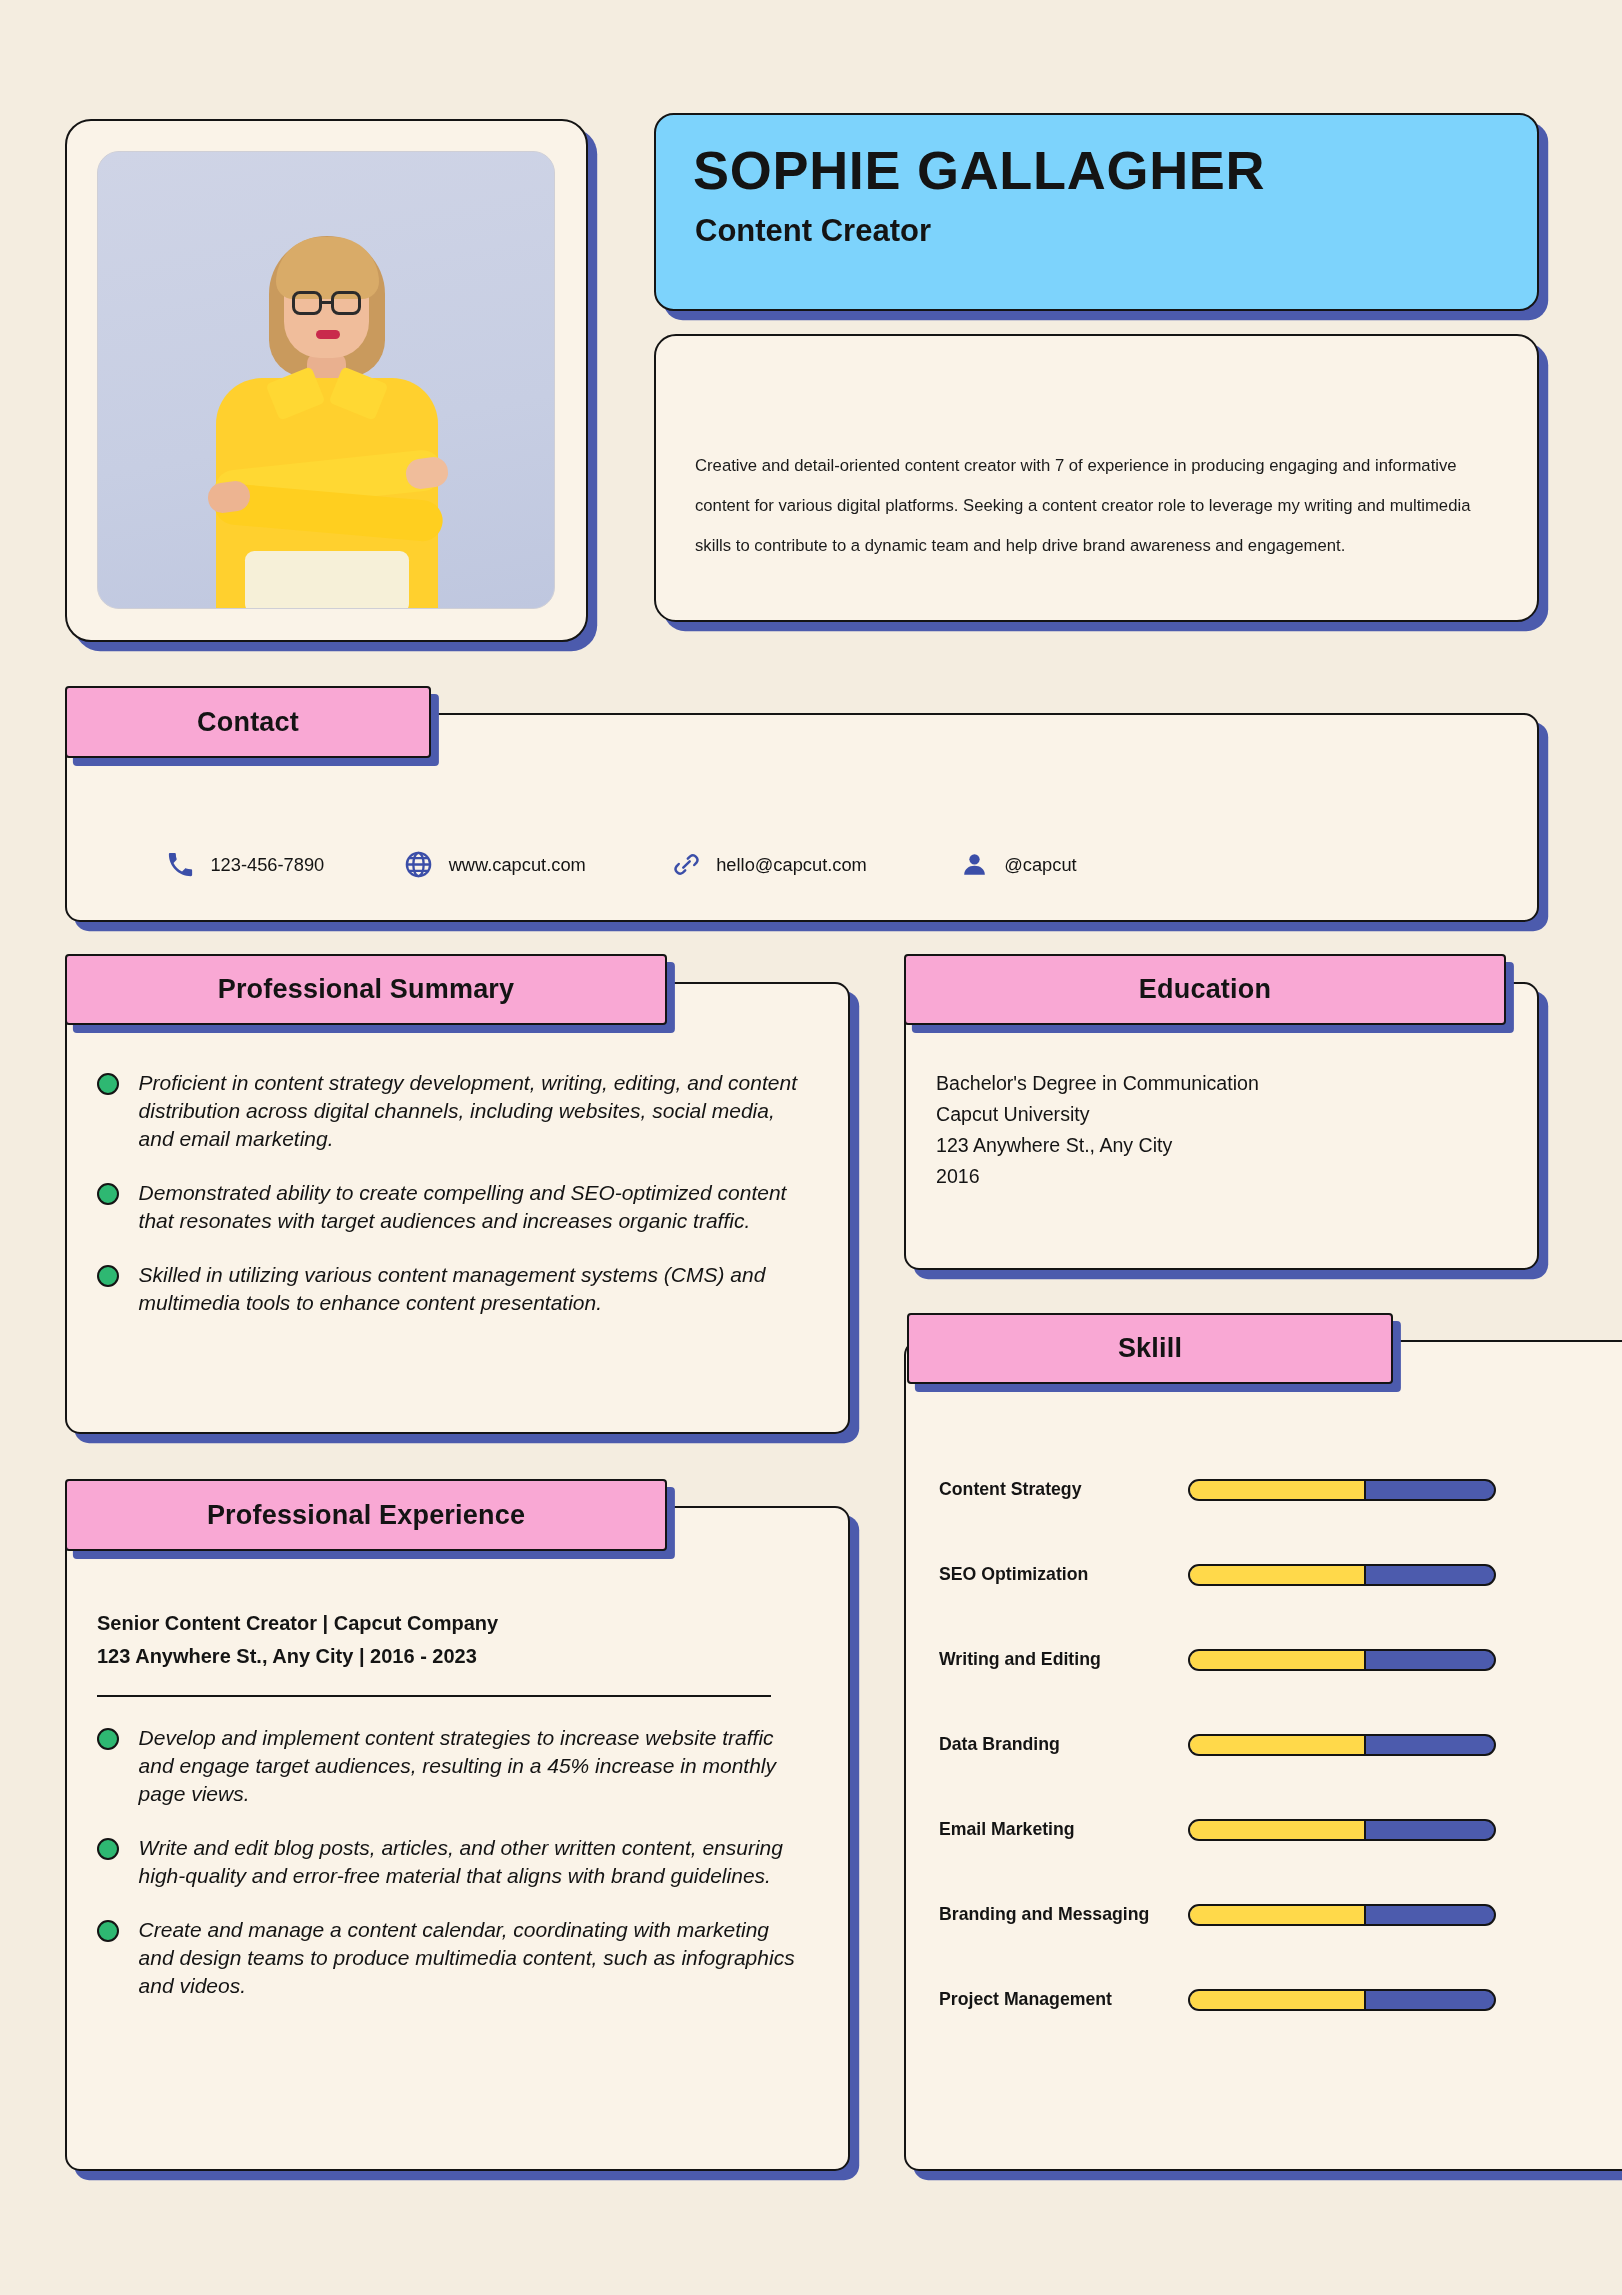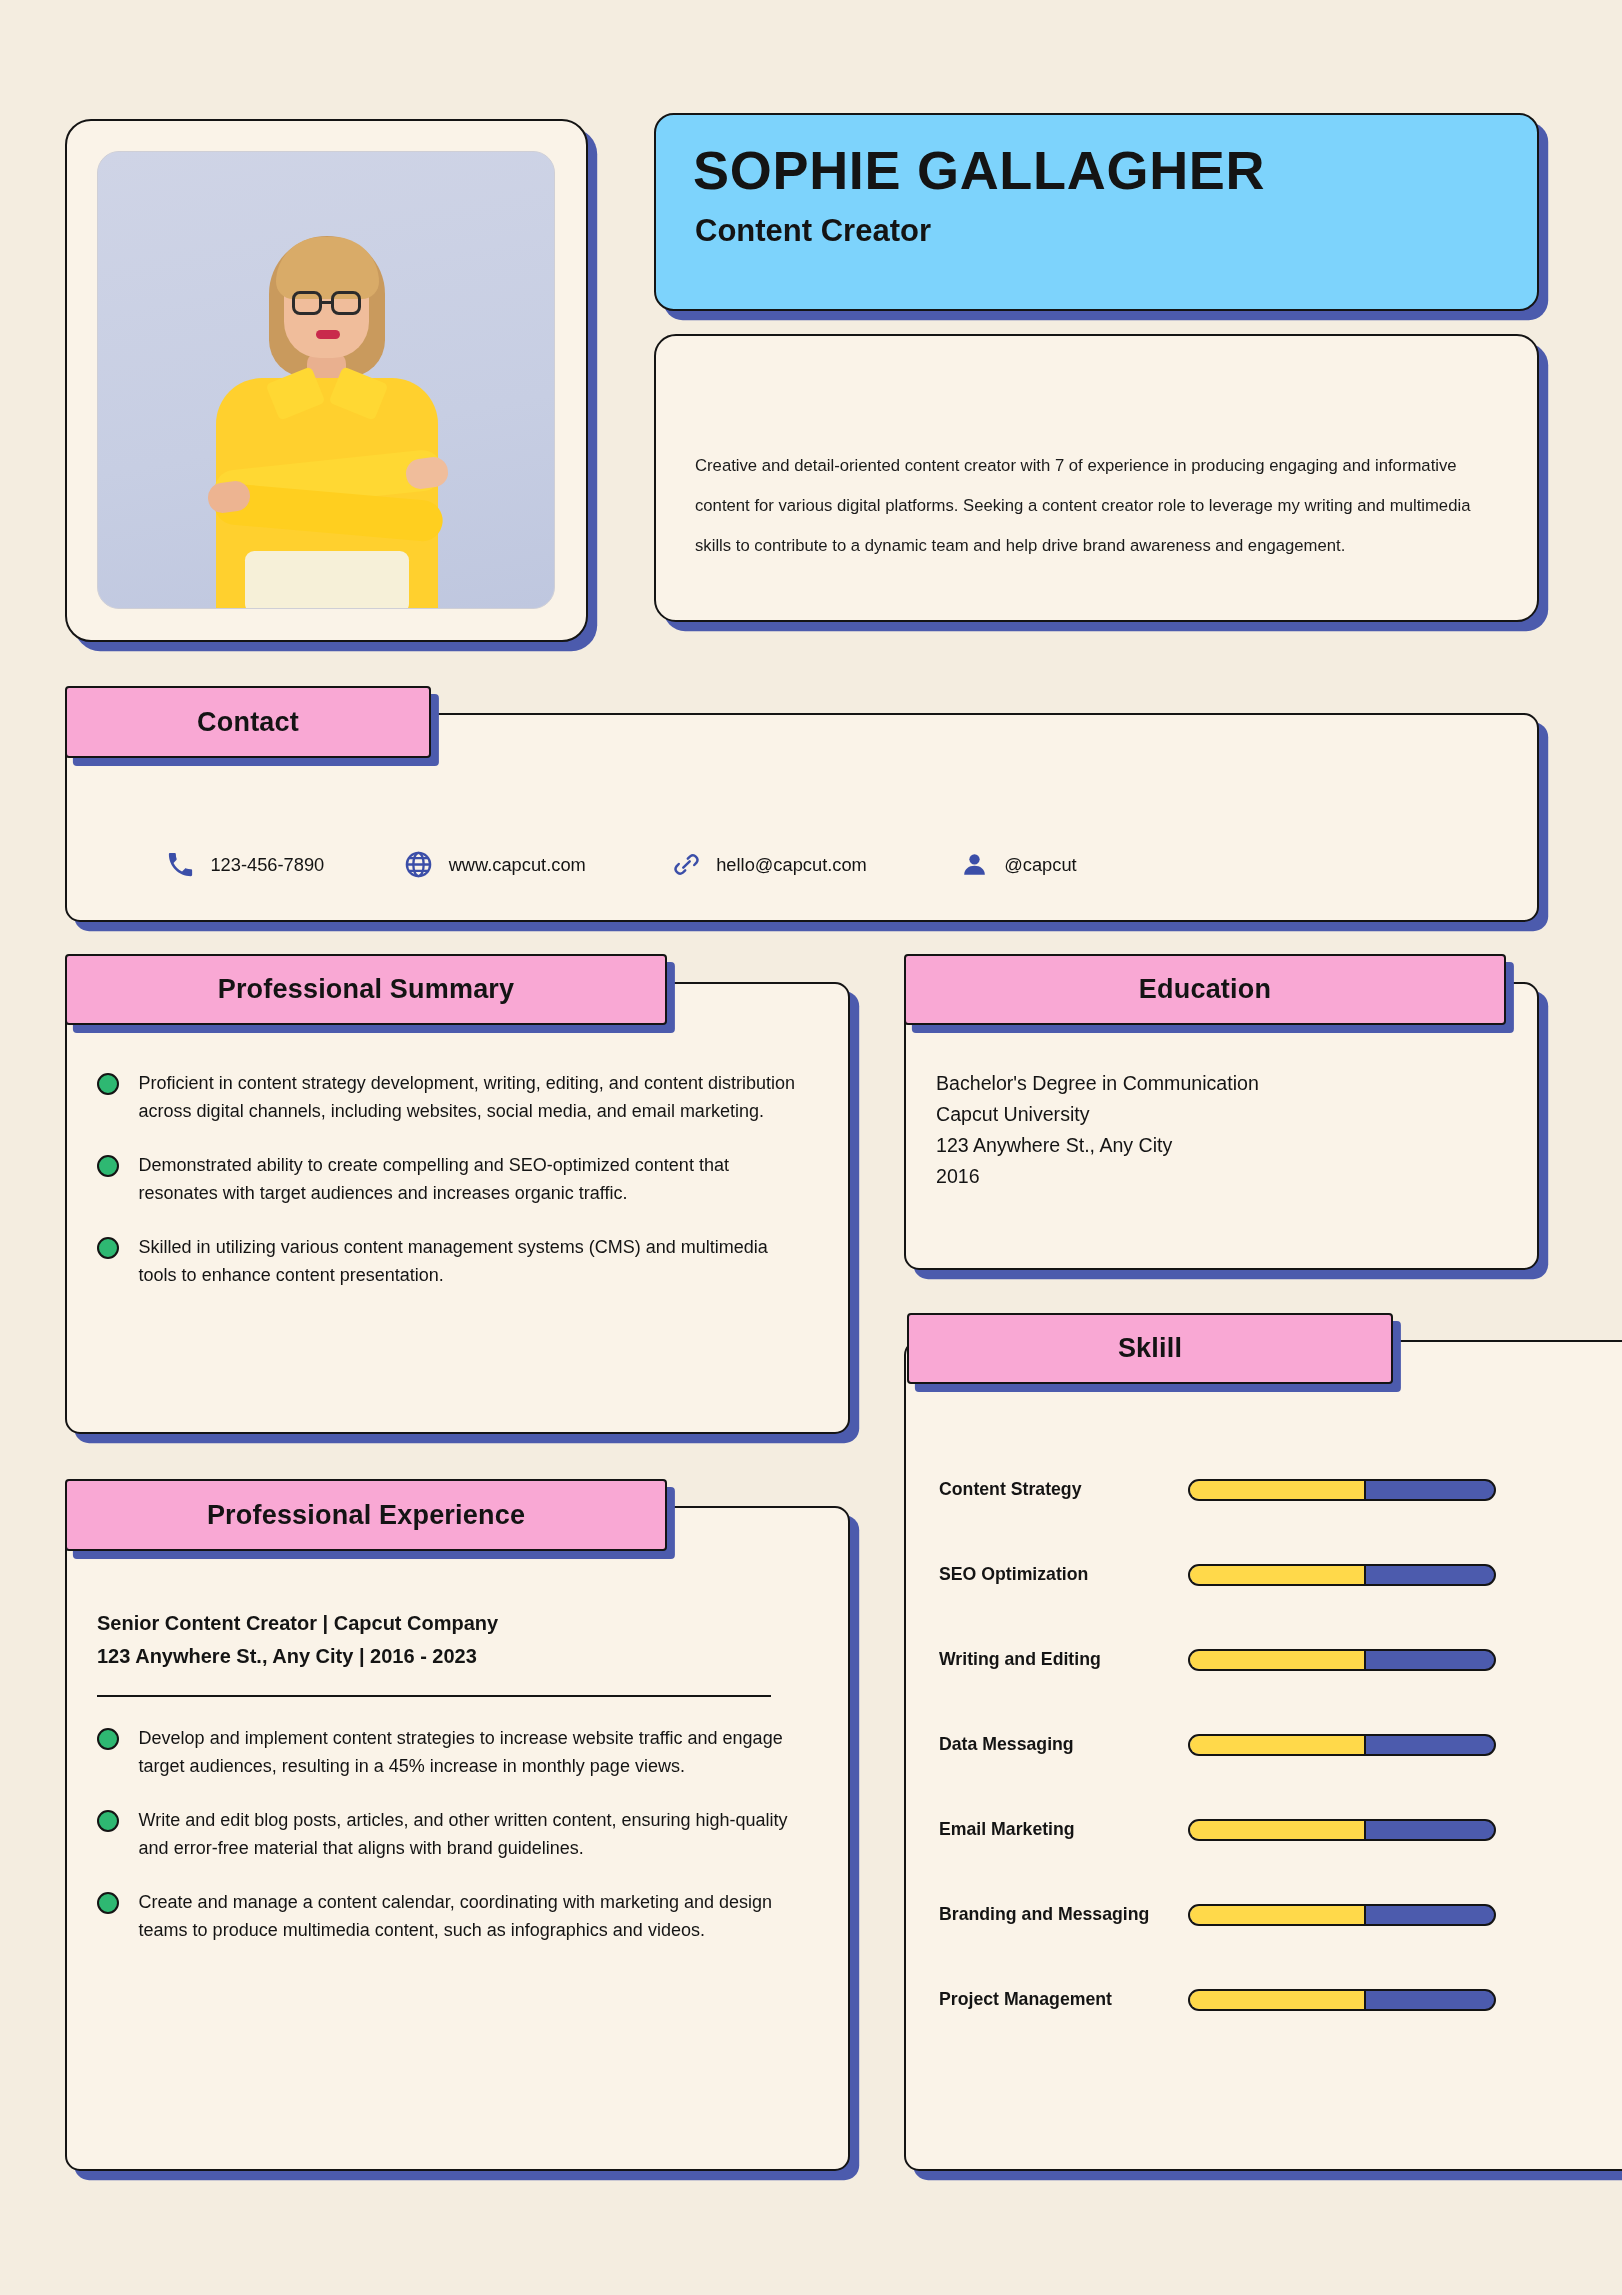--- a/index.html
+++ b/index.html
@@ -116,21 +116,21 @@
 
   
   #ps-head { left: 65px; top: 954px; width: 602px; height: 71px; }
   #ps-card { left: 65px; top: 982px; width: 785px; height: 452px; }
   .bullets { position:absolute; left: 30px; top: 85px; width: 707px; }
   .bullet { display:flex; gap: 19.6px; margin-bottom: 26px; }
   .dot {
     flex: 0 0 auto; width: 22px; height: 22px; border-radius: 50%;
     background: #2eb872; border: 2.6px solid #141414; margin-top: 3.9px;
   }
-  .btext { font-size: 18px; line-height: 28px; }
+  .btext { font-size: 21px; line-height: 28px; font-style: italic; }
 
   
   #pe-head { left: 65px; top: 1479px; width: 602px; height: 72px; }
   #pe-card { left: 65px; top: 1506px; width: 785px; height: 665px; }
   #pe-job { position:absolute; left: 30px; top: 99px; font-size: 20px; font-weight: bold; line-height: 33px; }
   #pe-rule { position:absolute; left: 30px; top: 187px; width: 674px; height: 2px; background:#141414; }
   #pe-bullets { position:absolute; left: 30px; top: 216px; width: 707px; }
 
   
   #edu-head { left: 904px; top: 954px; width: 602px; height: 71px; }
@@ -301,21 +301,21 @@
             <div class="sk-fill" style="width: 58%;"></div>
           </div>
         </div>
         <div class="sk-row">
           <div class="sk-label">Writing and Editing</div>
           <div class="sk-bar">
             <div class="sk-fill" style="width: 58%;"></div>
           </div>
         </div>
         <div class="sk-row">
-          <div class="sk-label">Data Messaging</div>
+          <div class="sk-label">Data Branding</div>
           <div class="sk-bar">
             <div class="sk-fill" style="width: 58%;"></div>
           </div>
         </div>
         <div class="sk-row">
           <div class="sk-label">Email Marketing</div>
           <div class="sk-bar">
             <div class="sk-fill" style="width: 58%;"></div>
           </div>
         </div>

